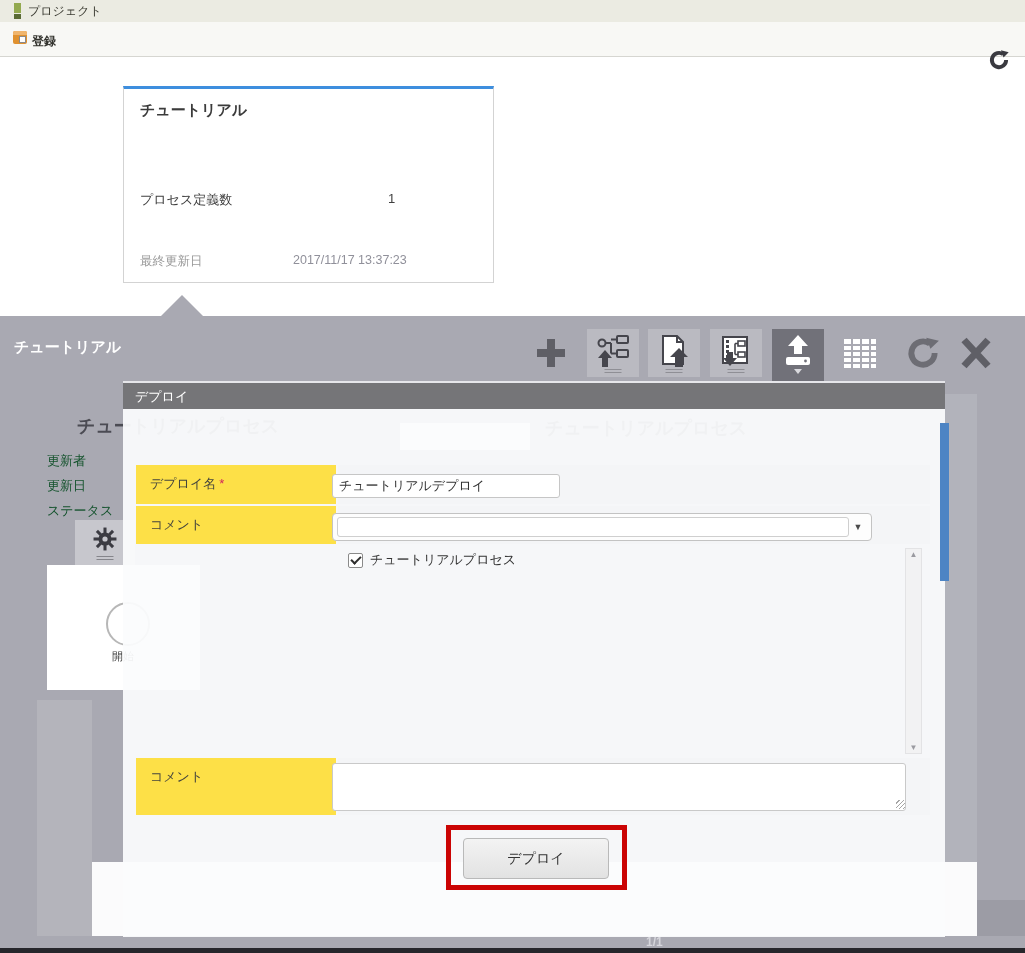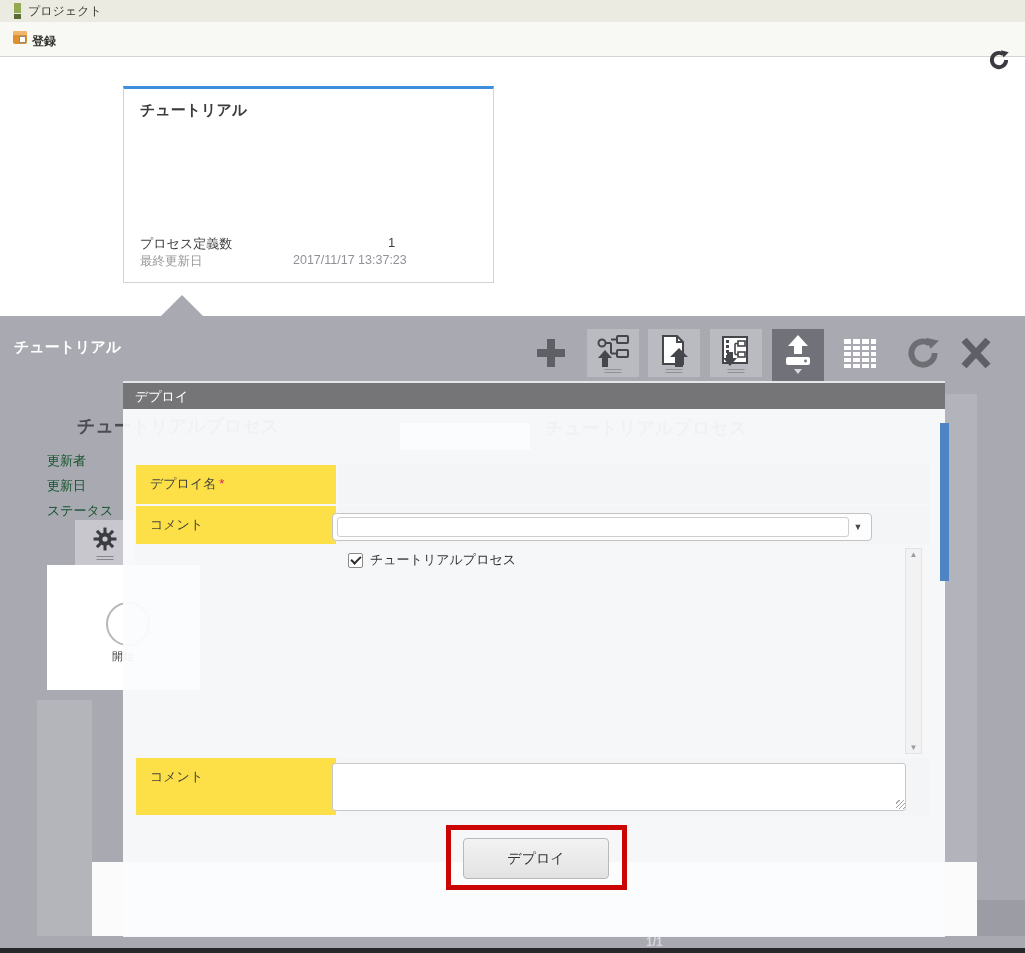--- a/index.html
+++ b/index.html
@@ -15,21 +15,21 @@
   #bar2{left:0;top:22px;width:1025px;height:34px;background:#f8f8f5;border-bottom:1px solid #d6d6d1;}
   #bar2-icon{left:13px;top:9px;width:14px;height:13px;background:#e0912f;border-radius:2px;}
   #bar2-icon .lid{position:absolute;left:0;top:0;width:14px;height:4px;background:#f0b56d;border-radius:2px 2px 0 0;}
   #bar2-icon .doc{position:absolute;right:1px;bottom:1px;width:7px;height:7px;background:#fdfdfd;border:1px solid #8a8a8a;box-sizing:border-box;}
   #bar2-title{left:32px;top:11px;font-size:12px;font-weight:bold;color:#33332e;}
   #bar2-refresh{left:988px;top:27px;width:22px;height:22px;cursor:pointer;}
 
   
   #card{left:123px;top:86px;width:371px;height:197px;background:#ffffff;border:1px solid #d3d3d3;border-top:3px solid #3e8ede;box-sizing:border-box;}
   #card-title{left:16px;top:12px;font-size:15px;font-weight:bold;color:#3b3b3b;}
-  .stat-row{left:16px;width:330px;height:20px;font-size:13px;color:#3f3f3f;margin-top:44px;}
+  .stat-row{left:16px;width:330px;height:20px;font-size:13px;color:#3f3f3f;}
   .stat-row .lab{position:absolute;left:0;top:0;}
   .stat-row .val{position:absolute;left:248px;top:0;}
   #stat0{top:102px;} #stat1{top:122px;}
   .meta-row{left:16px;width:340px;height:20px;font-size:12.5px;color:#9a9a9a;}
   .meta-row .val{position:absolute;left:153px;top:0;color:#90909a;}
   #meta0{top:144px;} #meta1{top:164px;}
 
   
   #panel{left:0;top:316px;width:1025px;height:637px;background:#a9a9b2;}
   #panel-pointer{left:161px;top:-21px;width:0;height:0;border-left:21px solid transparent;border-right:21px solid transparent;border-bottom:21px solid #a9a9b2;}
@@ -279,20 +279,21 @@
         </div>
         <div id="frow2" class="frow">
           <div class="flabel">コメント</div>
           <div class="ffield"></div>
         </div>
         <div id="frow4" class="frow">
           <div class="flabel">コメント</div>
           <div class="ffield"></div>
         </div>
 
+        <input id="inp-deploy-name" type="text" value="チュートリアルデプロイ" style="">
         <div id="combo">
           <input type="text" value="" style="">
           <div id="combo-btn">▼</div>
         </div>
         <div id="chk">
             <div class="mark"></div>
           </div>
         <div id="chk-label">チュートリアルプロセス</div>
         <div id="list-scroll">
           <div class="up">▲</div>

